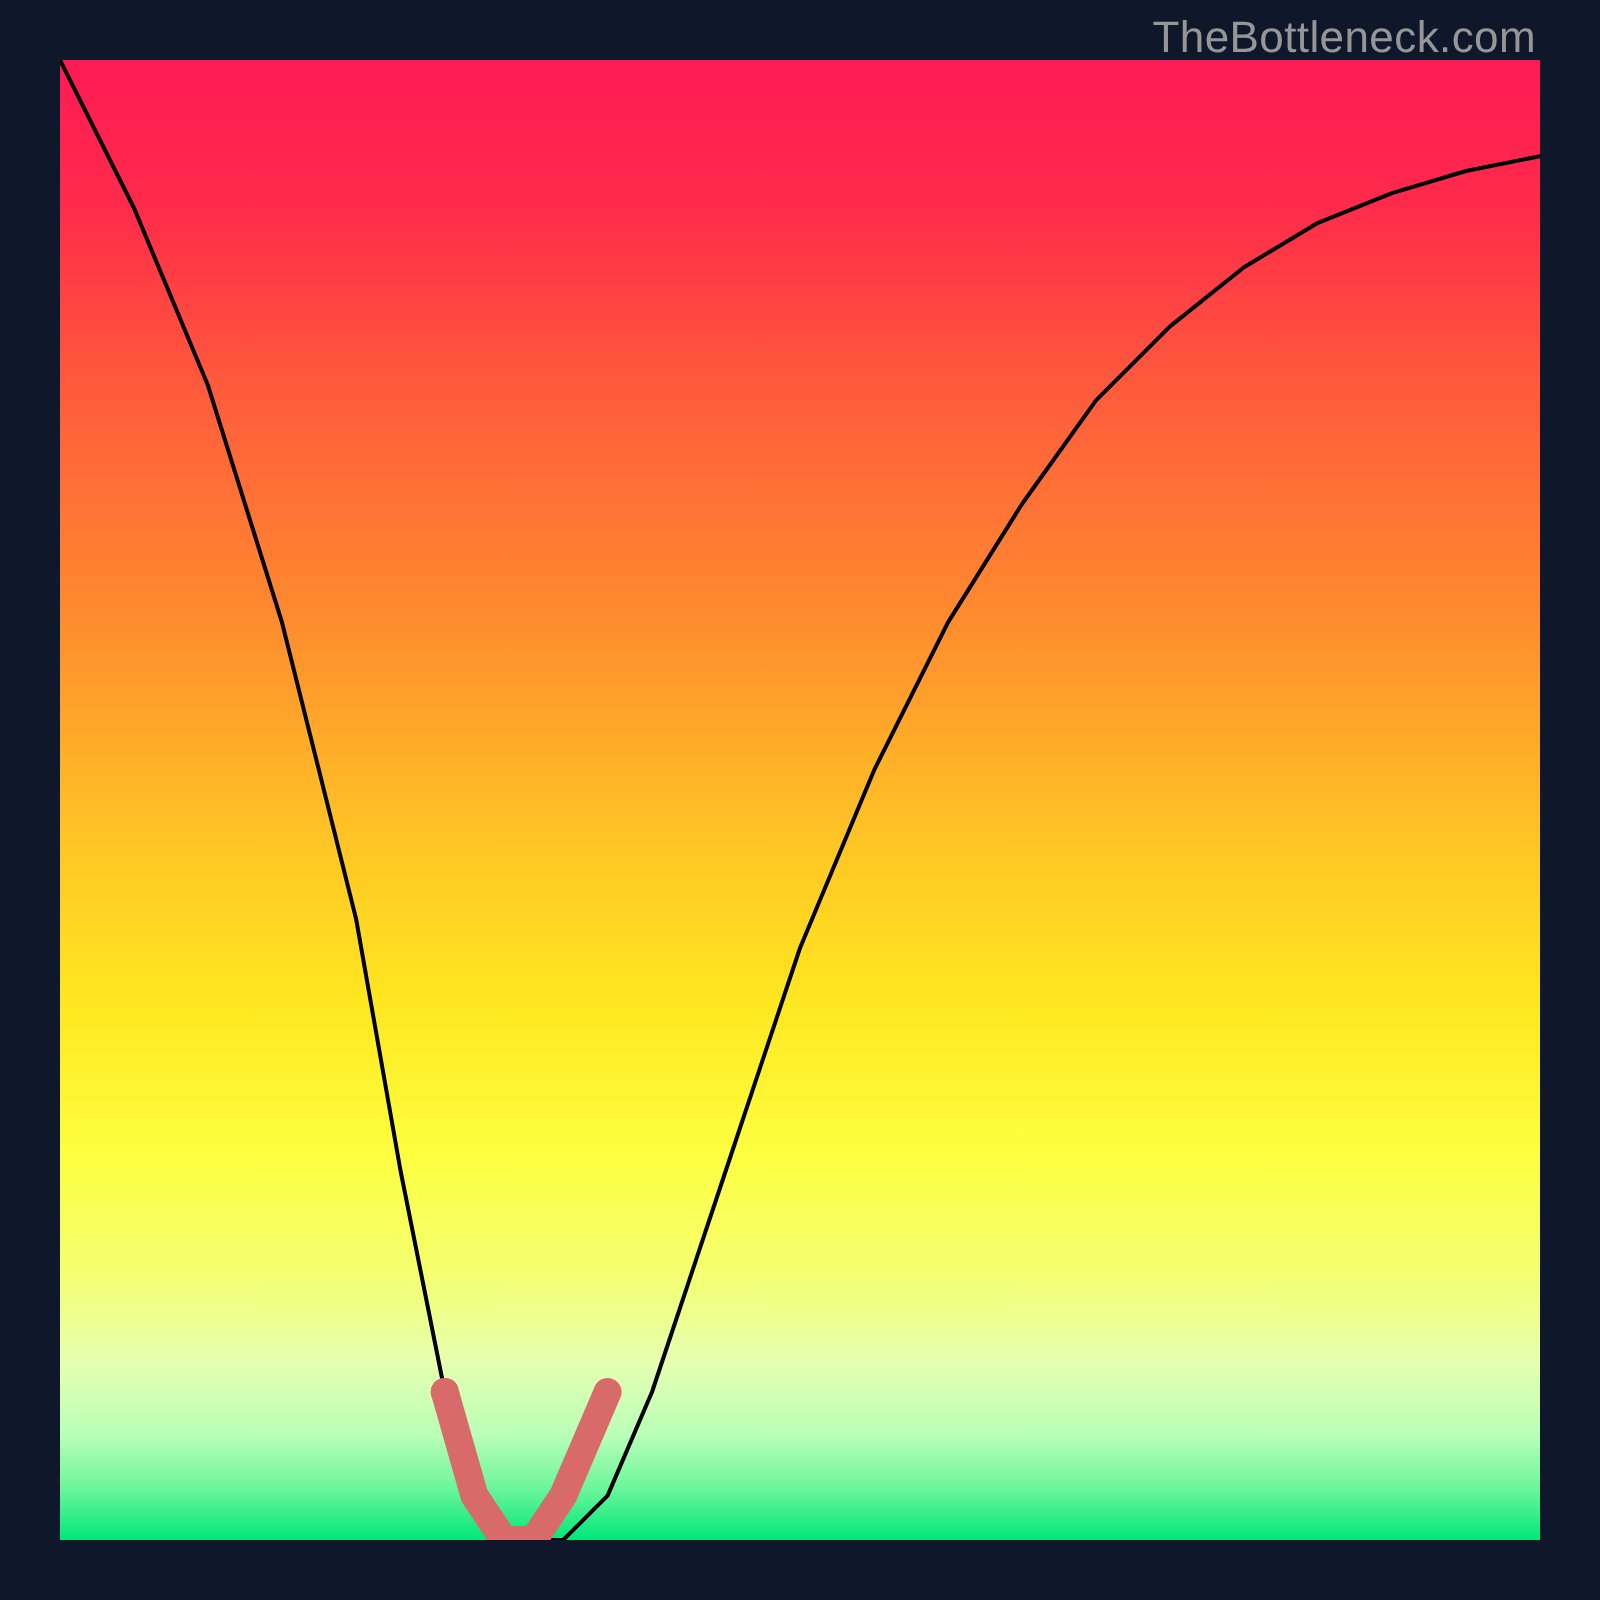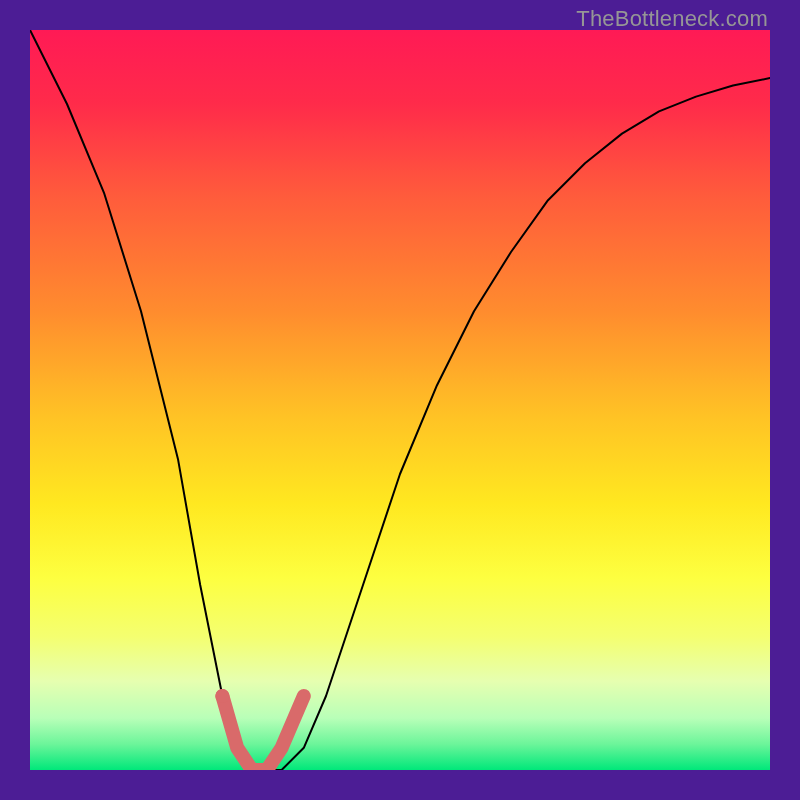--- a/index.html
+++ b/index.html
@@ -1,21 +1,21 @@
 <!DOCTYPE html>
 <html><head>
 <meta charset="utf-8">
 <style>
   * { margin: 0; padding: 0; box-sizing: border-box; }
   html, body { width: 800px; height: 800px; overflow: hidden; background: #000; }
   .frame {
     position: relative;
     width: 800px;
     height: 800px;
-    background: #4c1d95;
+    background: #0f172a;
   }
   .plot {
     position: absolute;
     left: 30px;
     top: 30px;
     width: 740px;
     height: 740px;
     overflow: hidden;
   }
   .gradient {

